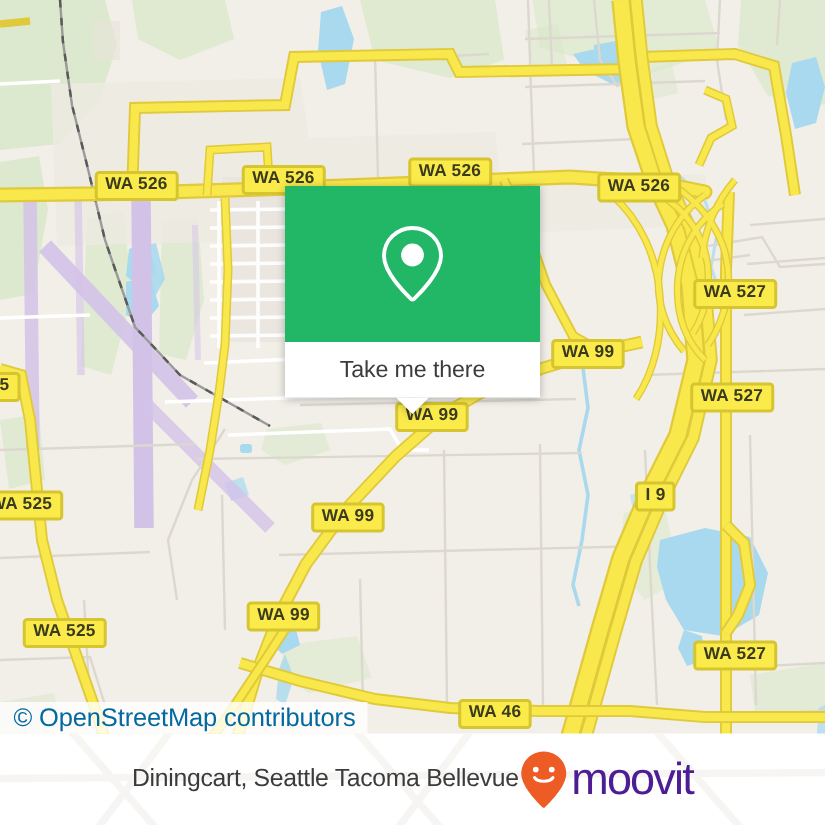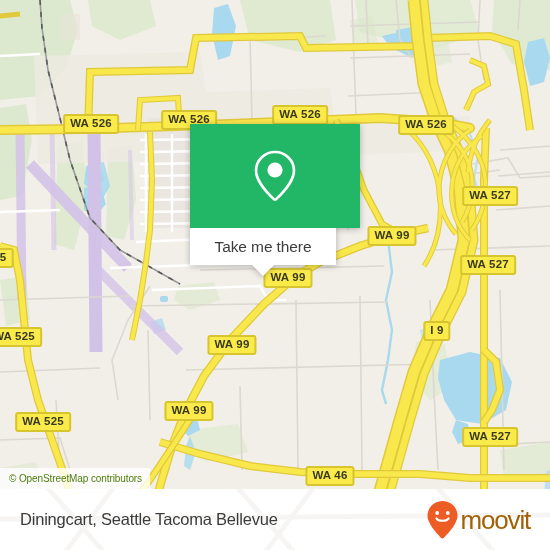--- a/index.html
+++ b/index.html
@@ -30,43 +30,43 @@
     left: 0;
     top: 468px;
     height: 21px;
     background: rgba(255,255,255,0.80);
     display: flex;
     align-items: center;
     padding: 0 8px 0 9px;
     z-index: 40;
   }
   #attribution span {
-    font-size: 10px;
-    color: #4d7c0f;
+    font-size: 17px;
+    color: #0369a1;
     letter-spacing: -0.1px;
     white-space: nowrap;
   }
 
   
   #info-card {
     position: absolute;
     left: 190px; top: 124px;
     width: 170px;
     z-index: 60;
     filter: drop-shadow(0 1px 3px rgba(0,0,0,0.28));
   }
   #card-green {
     width: 170px; height: 104px;
     background: #21b767;
     display: flex;
     align-items: center;
     justify-content: center;
   }
   #card-white {
-    width: 146px; height: 37px;
+    width: 170px; height: 37px;
     background: #ffffff;
     display: flex;
     align-items: center;
     justify-content: center;
     position: relative;
   }
   #card-white span {
     font-size: 15.5px;
     color: #3c3c3c;
     letter-spacing: -0.1px;
@@ -94,37 +94,37 @@
   #footer-watermark {
     position: absolute;
     inset: 0;
     opacity: 0.5;
   }
   #footer-inner {
     position: relative;
     width: 100%; height: 100%;
     display: flex;
     align-items: center;
-    justify-content: space-between;
+    justify-content: center;
     padding: 0 20px 0 20px;
   }
   #footer-title {
     font-size: 16.5px;
     color: #3b3b3b;
     letter-spacing: -0.2px;
     white-space: nowrap;
   }
   #brand {
     display: flex;
     align-items: center;
     gap: 2px;
   }
   #brand-text {
-    font-size: 26px;
-    color: #a16207;
+    font-size: 30px;
+    color: #4c1d95;
     letter-spacing: -1.2px;
     line-height: 1;
     font-weight: 400;
   }
 </style>
 </head>
 <body>
 
 <div id="app">
 

